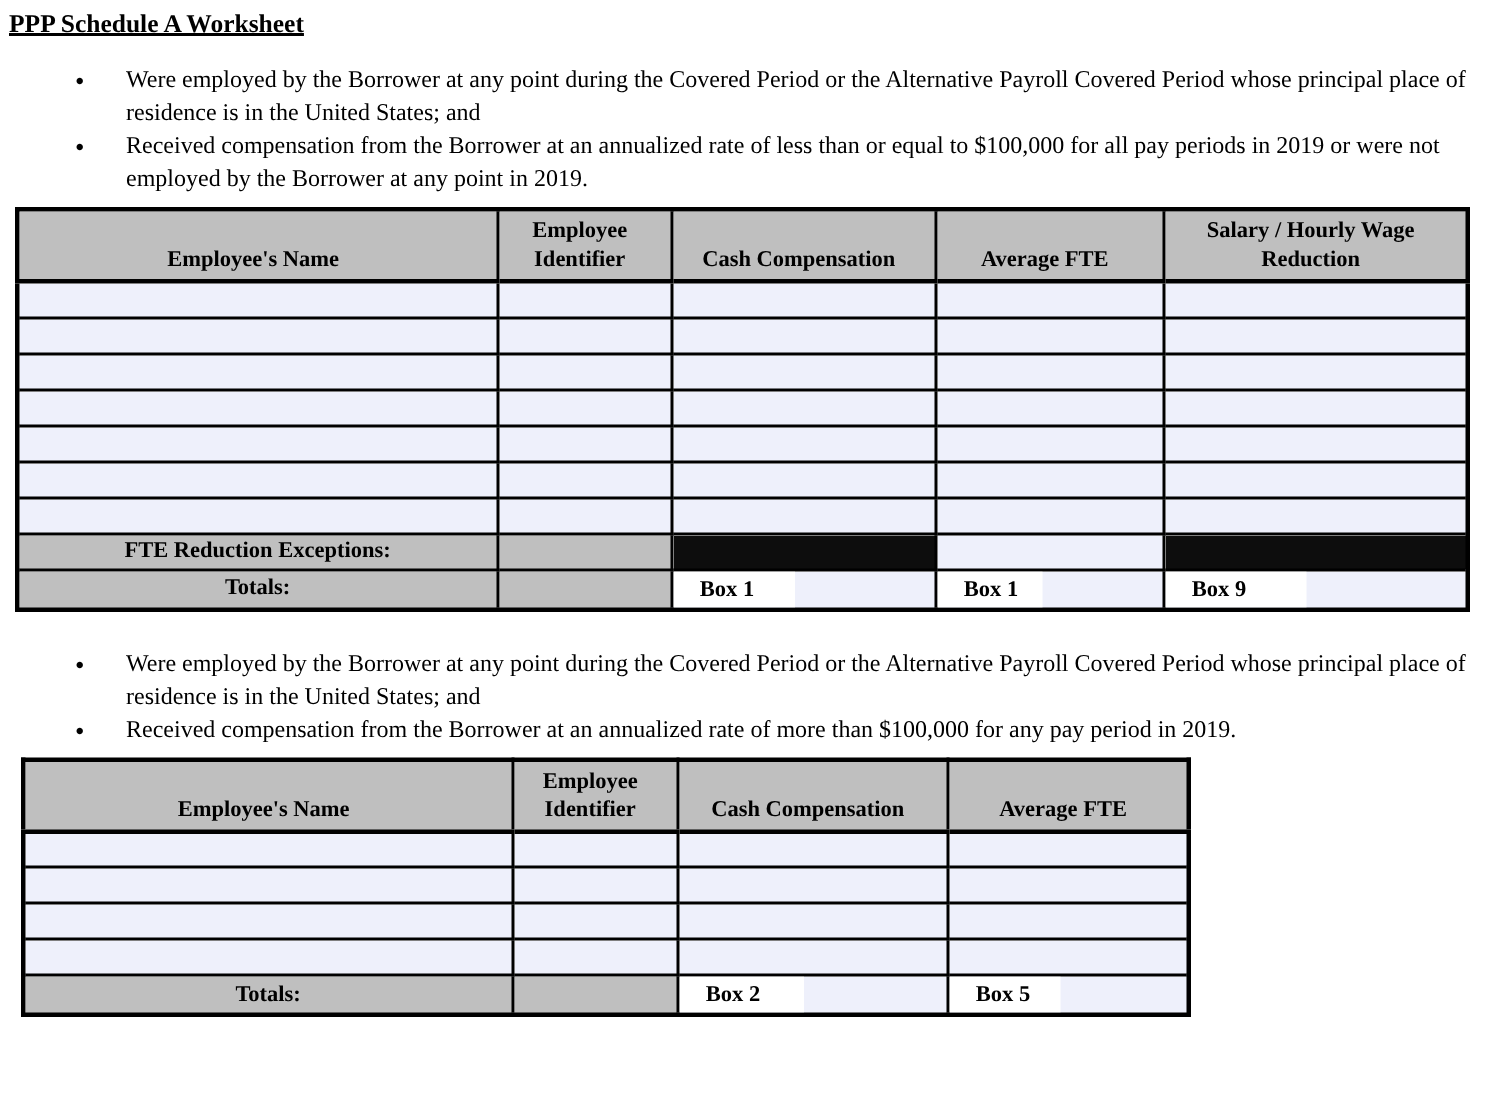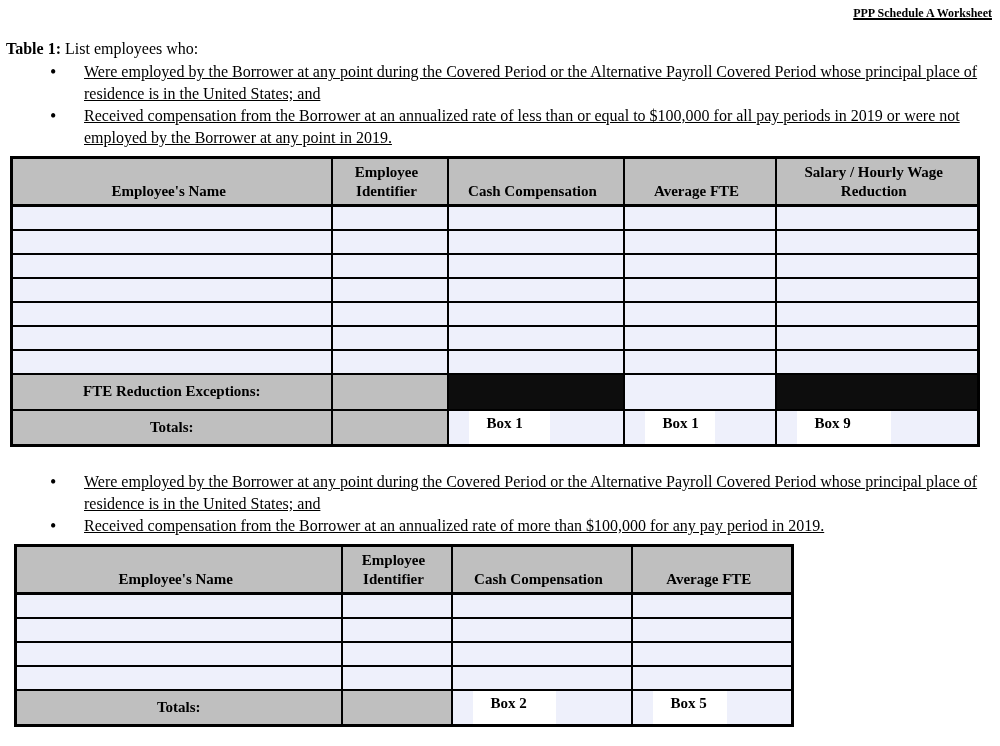--- a/index.html
+++ b/index.html
@@ -11,27 +11,27 @@
   }
   *{box-sizing:border-box;}
   html,body{margin:0;padding:0;background:#fff;}
   body{
     width:1000px;height:746px;overflow:hidden;
     font-family:"Liberation Serif","DejaVu Serif",serif;
     color:#000;font-size:16px;
   }
   .page{padding:4px 8px 0 6px;}
   .title{
-    text-align:right;font-size:12px;font-weight:bold;
+    text-align:left;font-size:17px;font-weight:bold;
     text-decoration:underline;text-decoration-thickness:2px;
     margin:2px 0 17px 0;
   }
   .caption{margin:0 0 1px 0;line-height:22px;}
   .caption .cap-label{font-weight:bold;}
-  ul.bullets{margin:0 0 7px 0;padding-left:78px;list-style:none;text-decoration:underline;}
+  ul.bullets{margin:0 0 7px 0;padding-left:78px;list-style:none;}
   ul.bullets li{
     line-height:22px;position:relative;max-width:912px;
   }
   ul.bullets li::before{
     content:"\2022";position:absolute;left:-34px;top:0;
     font-size:18px;line-height:22px;
   }
   table{
     border-collapse:collapse;table-layout:fixed;
     border:3px solid var(--border);
@@ -42,46 +42,41 @@
   th{
     background:var(--header_gray);
     font-weight:bold;font-size:15px;line-height:19px;
     text-align:center;vertical-align:bottom;
     padding:4px 8px 3px 2px;height:45px;
   }
   thead th{border-bottom:3px solid var(--border);}
   td.field{background:var(--field_lavender);height:24px;}
   td.grayfill{background:var(--header_gray);height:24px;}
   td.labelcell{
-    background:var(--header_gray);height:36px;
+    background:var(--header_gray);height:24px;
     text-align:center;font-weight:bold;font-size:15px;
   }
   td.blackout{background:var(--blackout);height:24px;}
   td.boxcell{background:var(--field_lavender);height:26px;padding:0;vertical-align:middle;}
   .boxlabel{
     display:inline-block;width:47%;height:100%;
     background:var(--label_white);
     font-weight:bold;font-size:15px;line-height:24px;
     padding-left:18px;
-    margin-left:20px;
   }
   .gap-between{height:24px;}
 </style>
 </head>
 <body>
 
 <div class="page">
 
   <div class="title">PPP Schedule A Worksheet</div>
 
   <div>
-    <p class="caption">
-      <span class="cap-label">Table 1:</span>
-      <span>List employees who:</span>
-    </p>
     <ul class="bullets">
       <li>Were employed by the Borrower at any point during the Covered Period or the Alternative Payroll Covered Period whose principal place of residence is in the United States; and</li>
       <li>Received compensation from the Borrower at an annualized rate of less than or equal to $100,000 for all pay periods in 2019 or were not employed by the Borrower at any point in 2019.</li>
     </ul>
 
     <table id="table1">
       <colgroup>
         <col style="width:320px">
           <col style="width:116px">
           <col style="width:176px">

